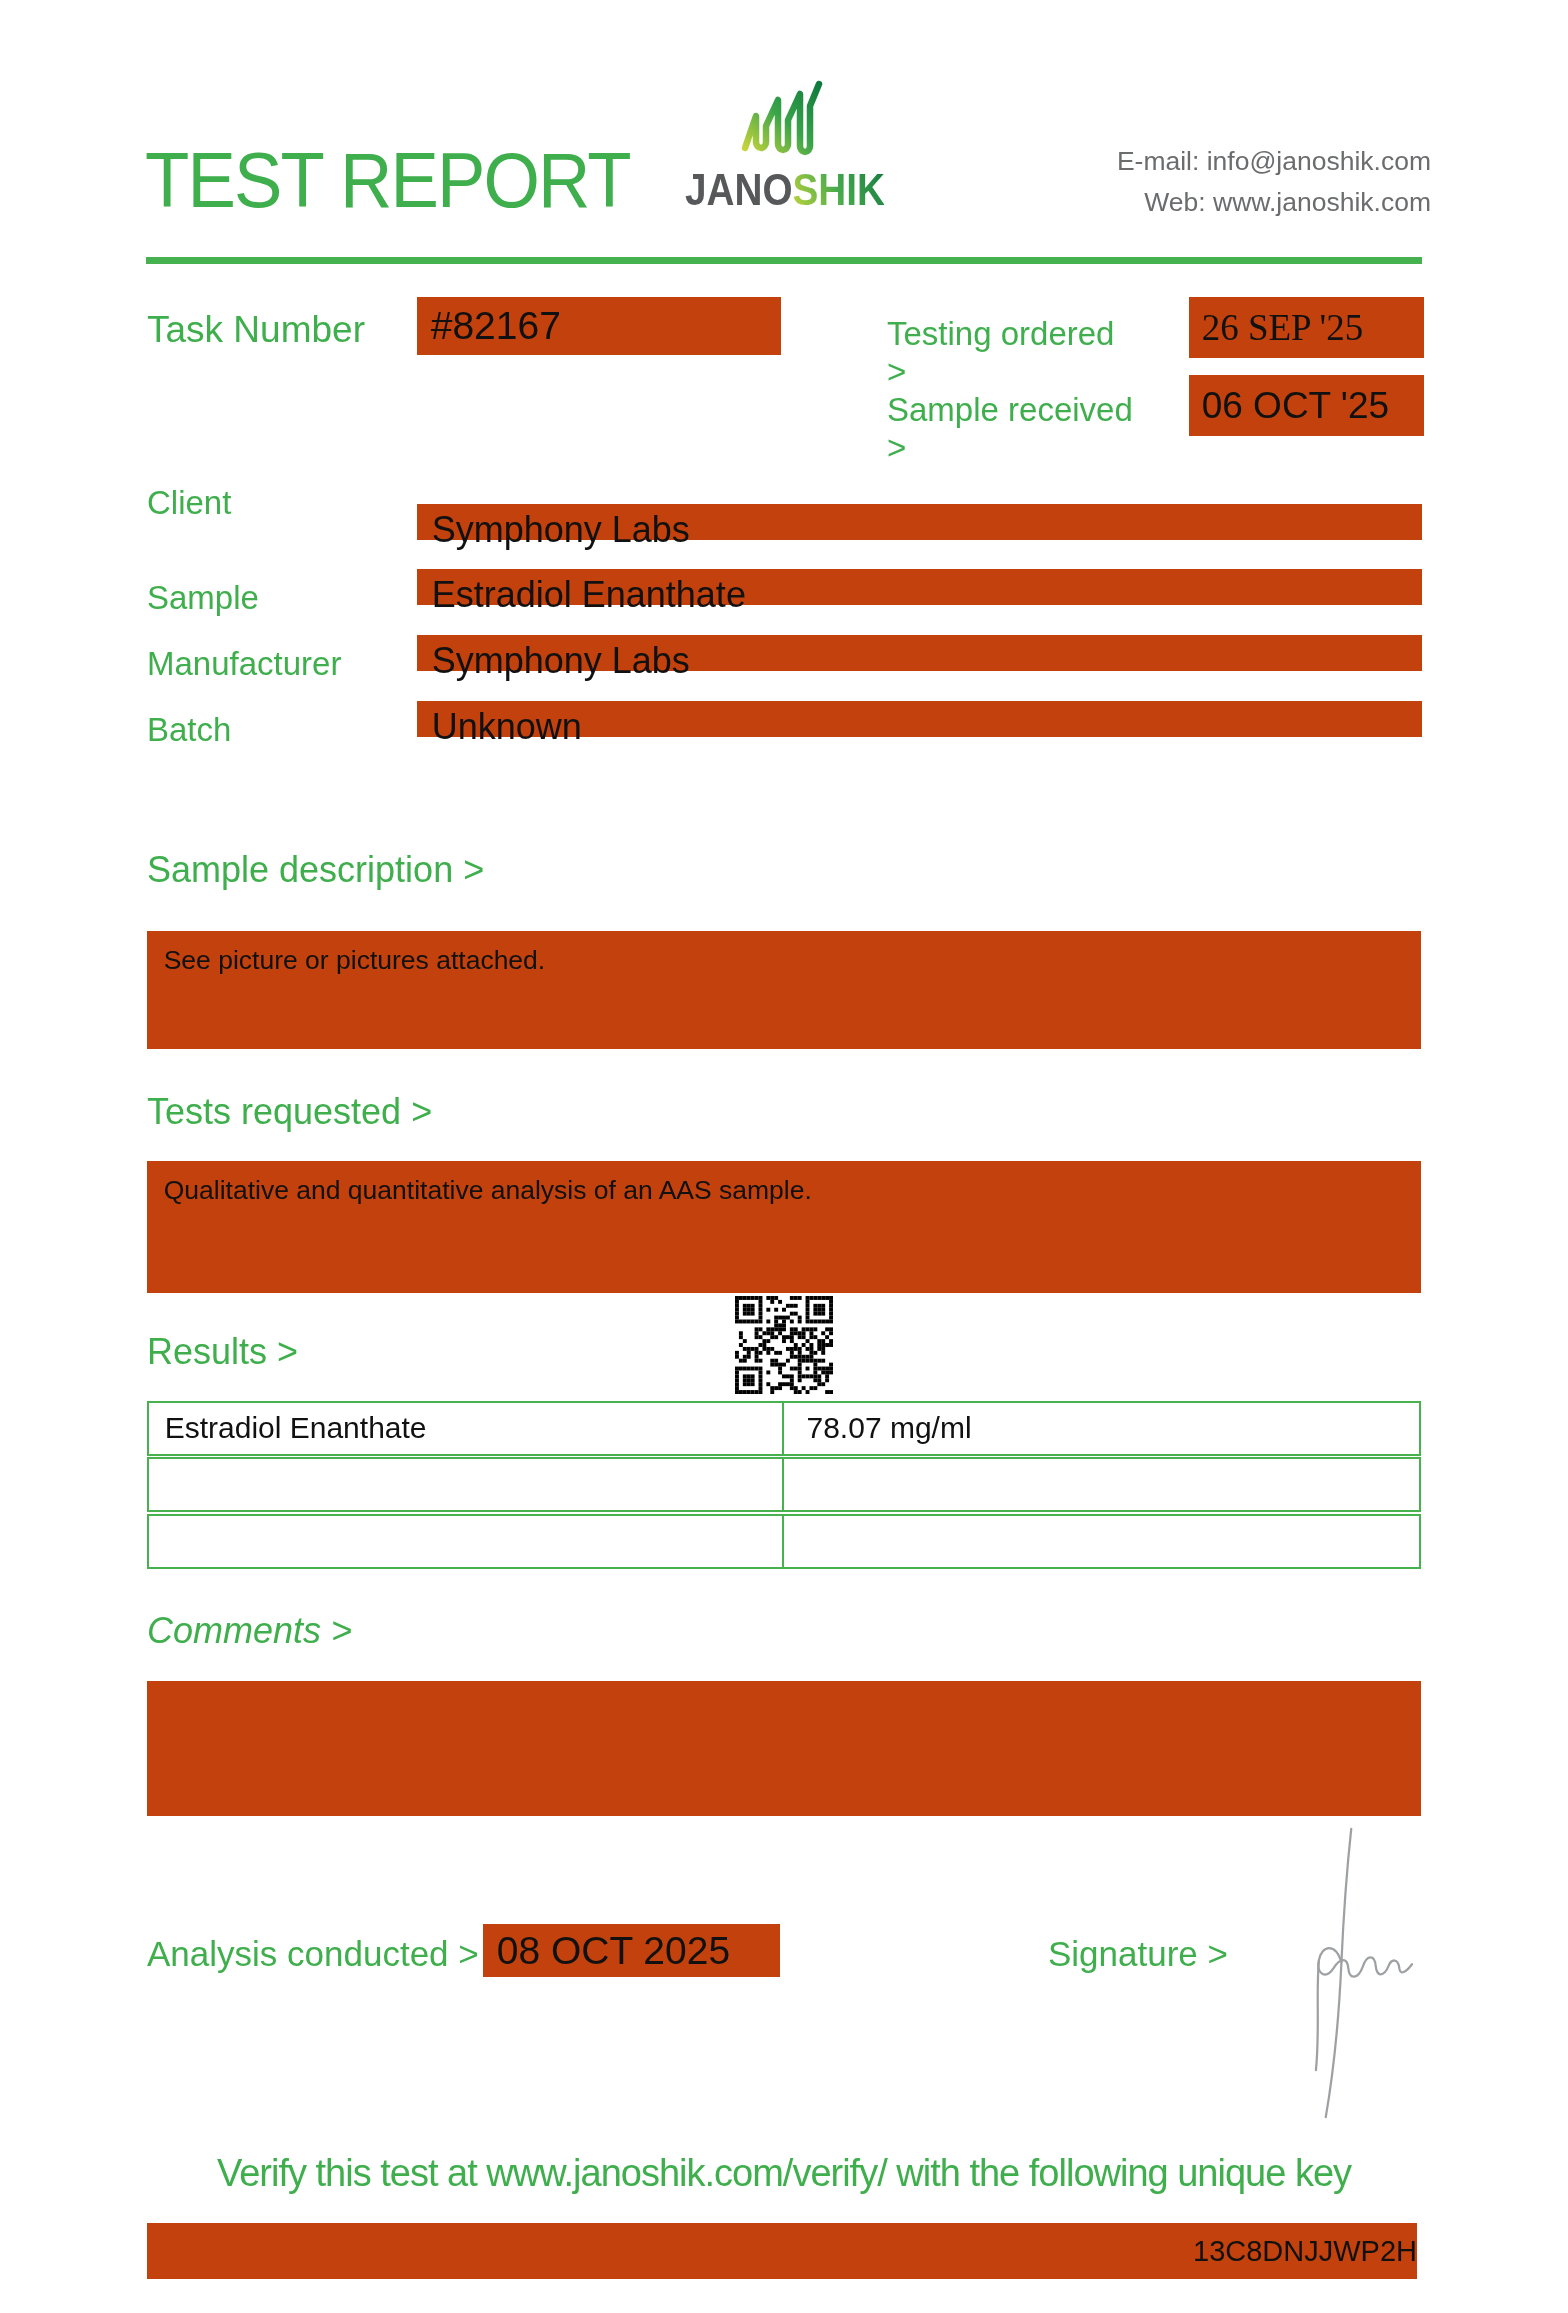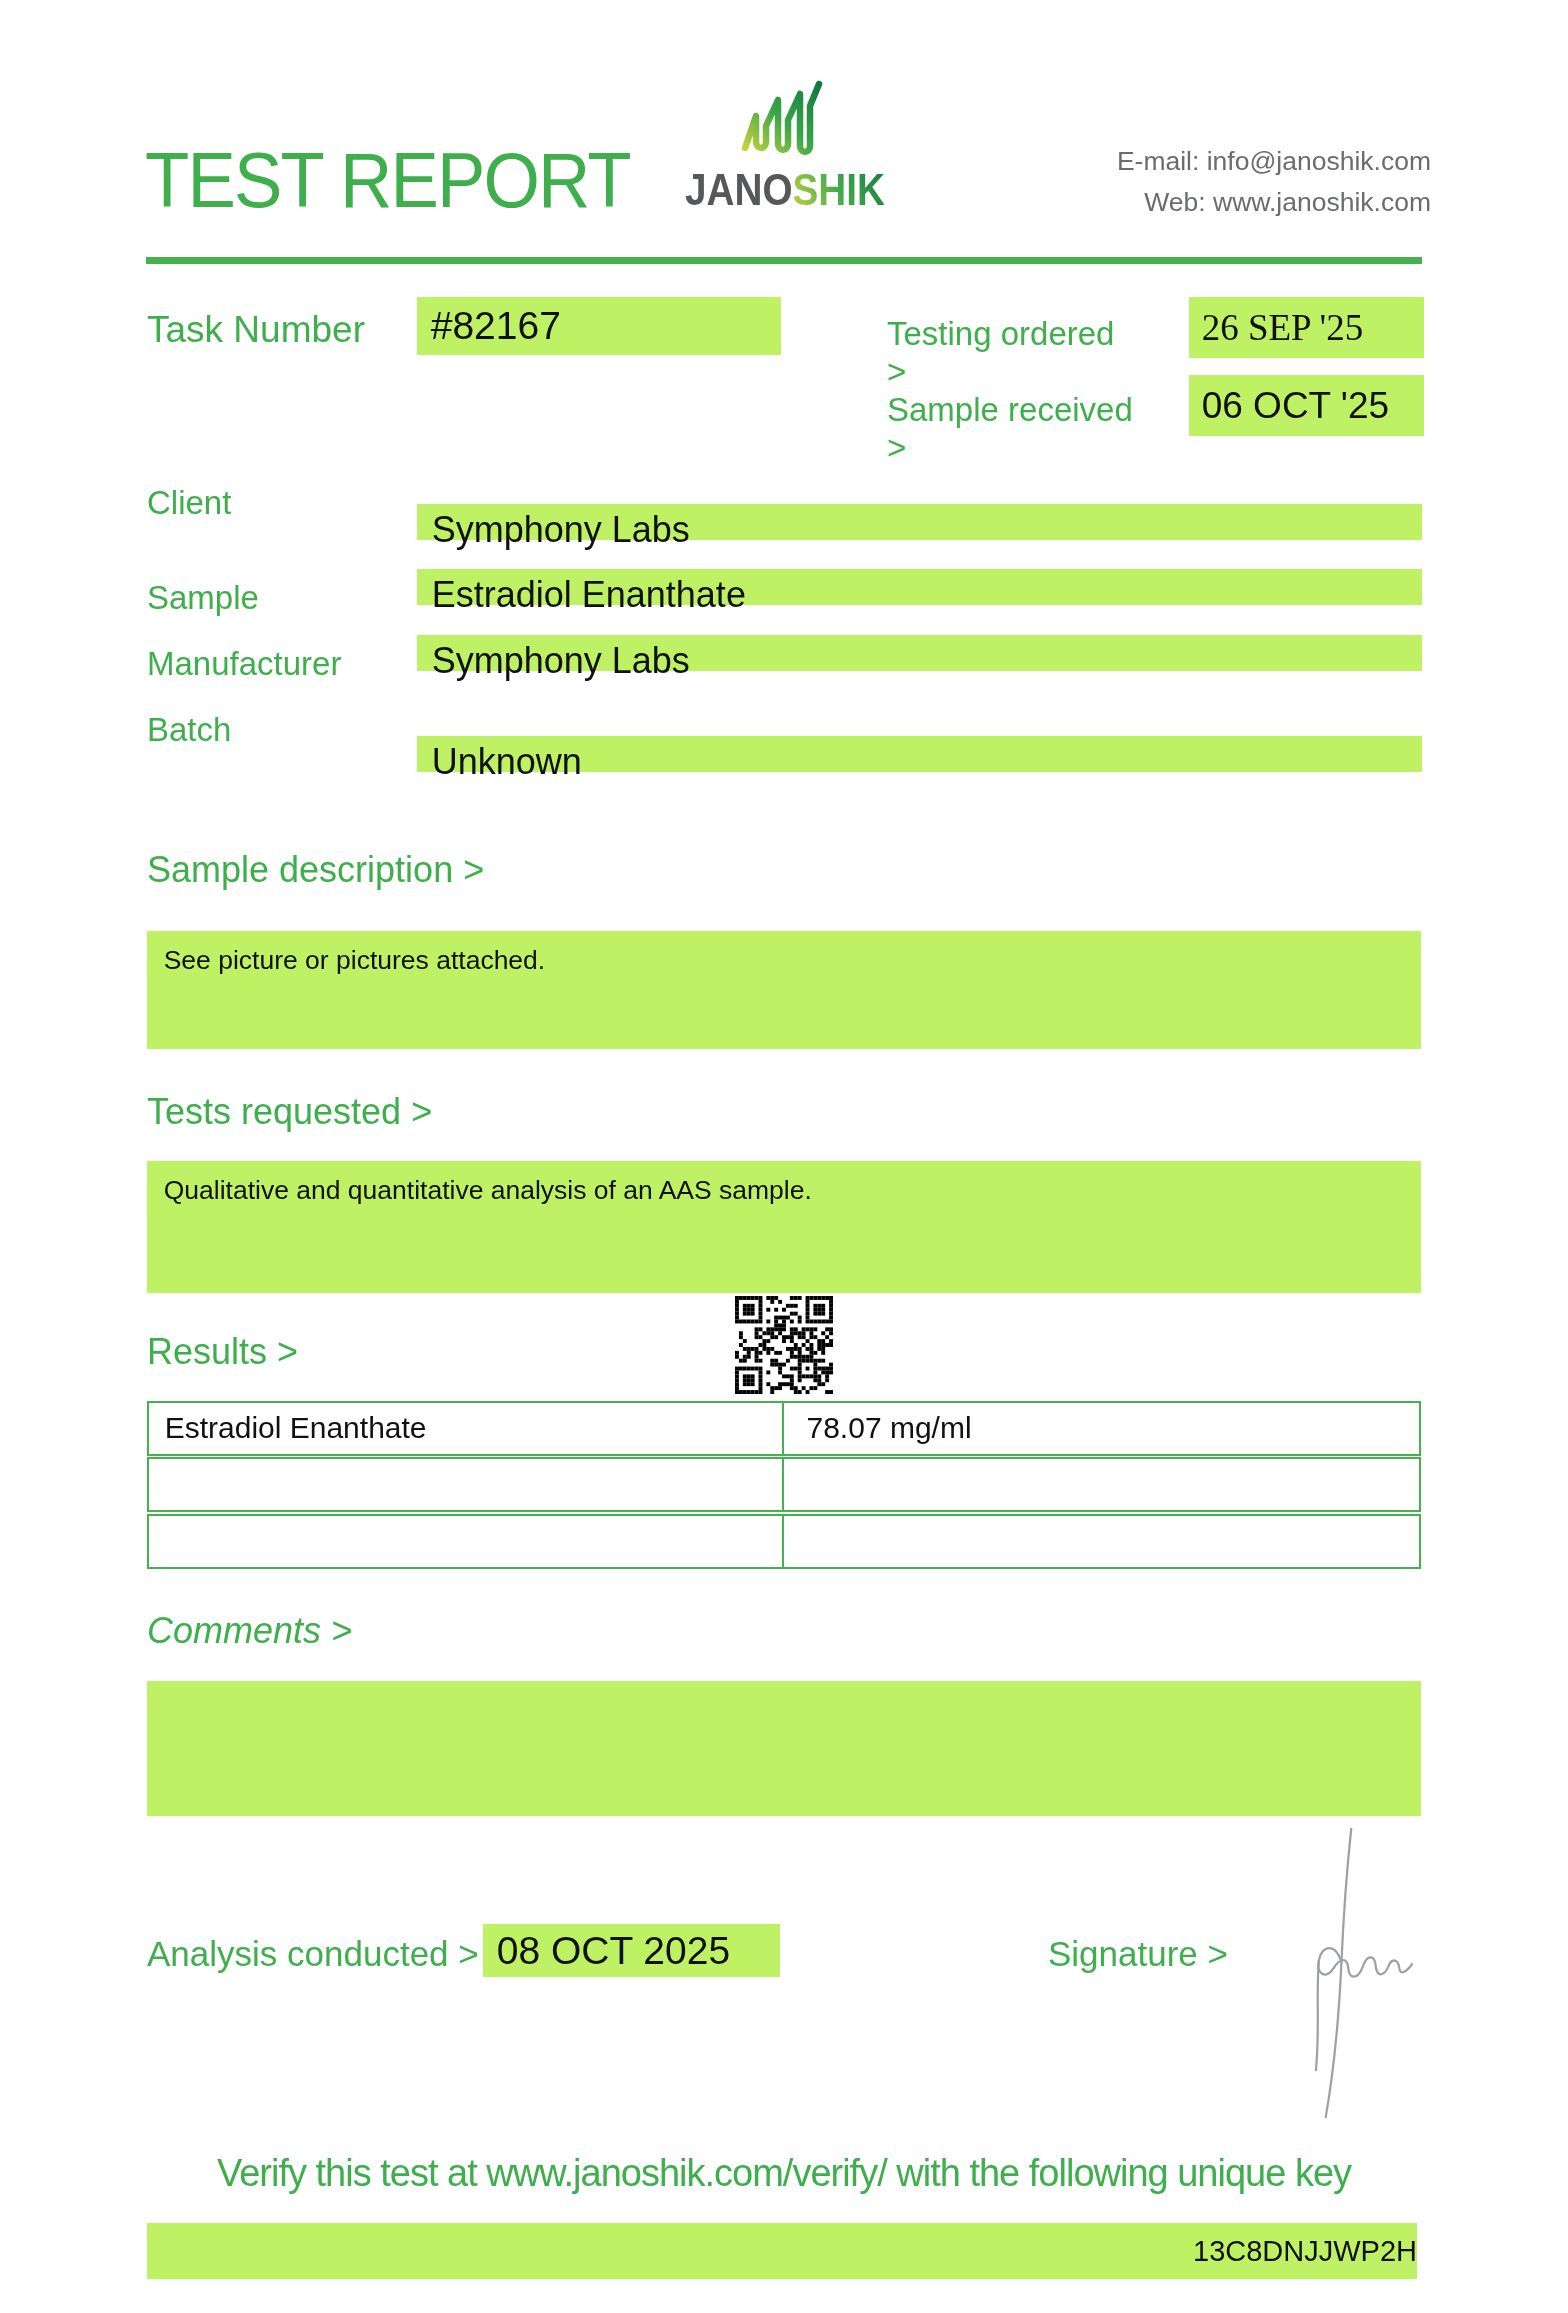--- a/index.html
+++ b/index.html
@@ -7,21 +7,21 @@
     position:relative;
     width:1568px;height:2313px;
     background:#ffffff;
     font-family:"Liberation Sans", sans-serif;
     color:#111;
     overflow:hidden;
     margin:0 auto;
   }
   .abs{position:absolute;}
   .green{color:#3fae4c;}
-  .graybox{background:#bef264;}
+  .graybox{background:#c2410c;}
 
   
   .title{left:145px;top:135px;font-size:78px;letter-spacing:-2px;color:#3fae4c;white-space:nowrap;transform:scaleX(.93);transform-origin:left top;}
   .logo-icon{left:740px;top:80px;width:84px;height:76px;}
   .logo-text{left:785px;top:165px;transform:translateX(-50%) scaleX(.88);font-size:44px;font-weight:bold;letter-spacing:0;color:#57585a;white-space:nowrap;}
   .logo-shik{background:linear-gradient(60deg,#c3d63a 0%,#45a94d 50%,#147a3f 100%);-webkit-background-clip:text;background-clip:text;color:transparent;}
   .contact{left:1029px;top:141px;width:402px;text-align:right;font-size:26.5px;line-height:41px;color:#6b6c6e;}
   .rule{left:146px;top:257px;width:1276px;height:6.9px;background:#46b14f;}
 
   
@@ -107,21 +107,21 @@
   <div class="abs info-label green" style="top:484px">Client</div>
   <div class="abs info-box graybox" style="top:504px">Symphony Labs</div>
 
   <div class="abs info-label green" style="top:579px">Sample</div>
   <div class="abs info-box graybox" style="top:569px">Estradiol Enanthate</div>
 
   <div class="abs info-label green" style="top:645px">Manufacturer</div>
   <div class="abs info-box graybox" style="top:635px">Symphony Labs</div>
 
   <div class="abs info-label green" style="top:711px">Batch</div>
-  <div class="abs info-box graybox" style="top:736px">Unknown</div>
+  <div class="abs info-box graybox" style="top:701px">Unknown</div>
 
   <div class="abs sec-head desc-head green">Sample description &gt;</div>
   <div class="abs sec-box desc-box graybox">See picture or pictures attached.</div>
 
   <div class="abs sec-head tests-head green">Tests requested &gt;</div>
   <div class="abs sec-box tests-box graybox">Qualitative and quantitative analysis of an AAS sample.</div>
 
   <div class="abs qr"><svg xmlns="http://www.w3.org/2000/svg" width="98" height="98" viewBox="0 0 100 100">
         <rect width="100" height="100" fill="#fff"></rect>
         <rect x="0" y="0" width="4" height="4" fill="#000"></rect>

